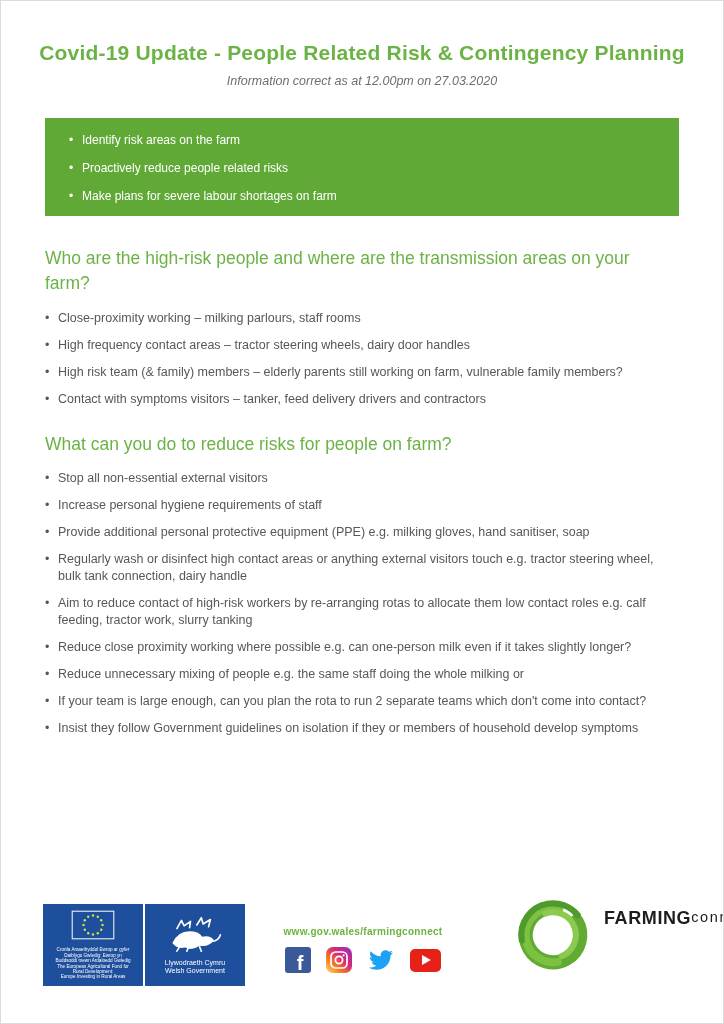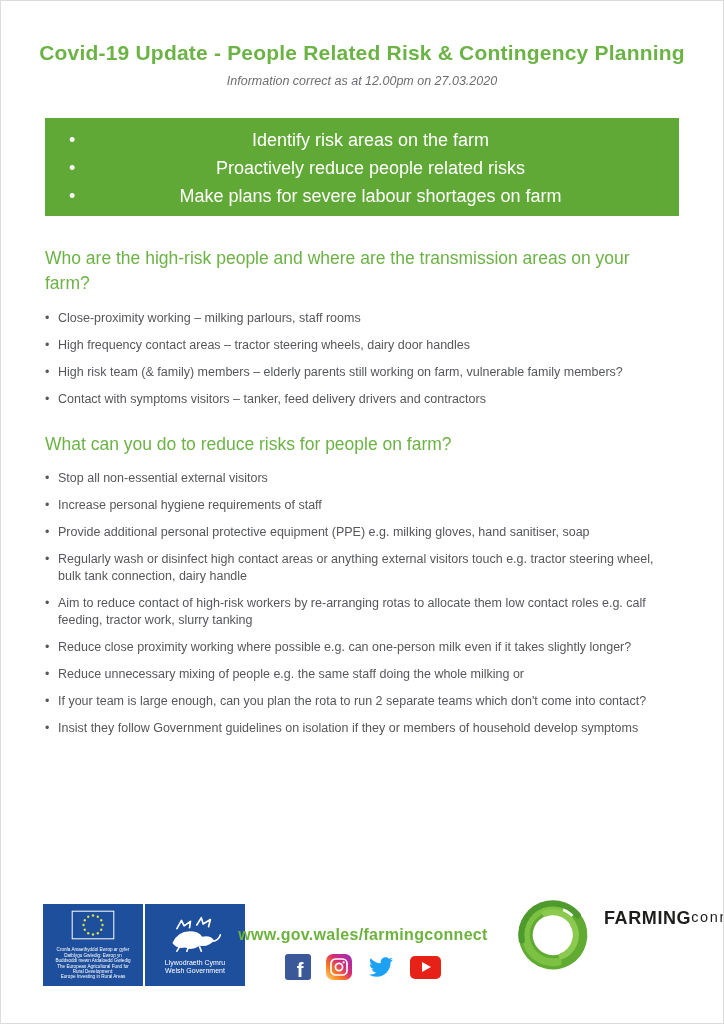--- a/index.html
+++ b/index.html
@@ -23,21 +23,21 @@
   }
 
   
   .key-box {
     margin:30px 44px 0 44px; background:#61a936;
     padding:15px 20px 13px 24px;
   }
   .key-box ul { list-style:none; }
   .key-box li {
     position:relative; padding-left:13px; color:#ffffff;
-    font-size:18px; line-height:14px; margin-bottom:14px;text-align:center;
+    font-size:12px; line-height:14px; margin-bottom:14px;
   }
   .key-box li:last-child { margin-bottom:0; }
   .key-box li::before { content:"•"; position:absolute; left:0; color:#ffffff; }
 
   
   .section-heading {
     margin:30px 44px 13px 44px; max-width:600px;
     font-size:17.5px; font-weight:normal; line-height:1.45;
     color:#6bb345;
   }
@@ -60,21 +60,21 @@
   .blue-half {
     flex:1; background:#1e4f9c; display:flex; flex-direction:column;
     align-items:center; justify-content:center; padding:4px 3px;
   }
   .eu-caption { margin-top:3px; text-align:center; color:#ffffff;
     font-size:4.6px; line-height:5.4px; }
   .wg-caption { margin-top:2px; text-align:center; color:#ffffff;
     font-size:7px; line-height:8.5px; }
 
   .center-block { position:absolute; left:0; top:45px; width:724px; text-align:center; }
-  .website { font-size:16px; font-weight:bold; letter-spacing:.3px; color:#6cb33e; }
+  .website { font-size:10px; font-weight:bold; letter-spacing:.3px; color:#6cb33e; }
   .social-row { margin-top:10px; display:flex; justify-content:center; align-items:center; gap:15px; }
   .icon { display:flex; align-items:center; justify-content:center; }
   .icon-fb {
     width:26px; height:26px; border-radius:3px; background:#3b5998;
     color:#ffffff; font-size:20px; font-weight:bold; overflow:hidden;
   }
   .icon-fb span { position:relative; top:3px; left:2px; }
   .icon-ig {
     width:26px; height:26px; border-radius:7px;
     background:linear-gradient(45deg,#feda75 0%,#fa7e1e 30%,#d62976 60%,#962fbf 100%);

